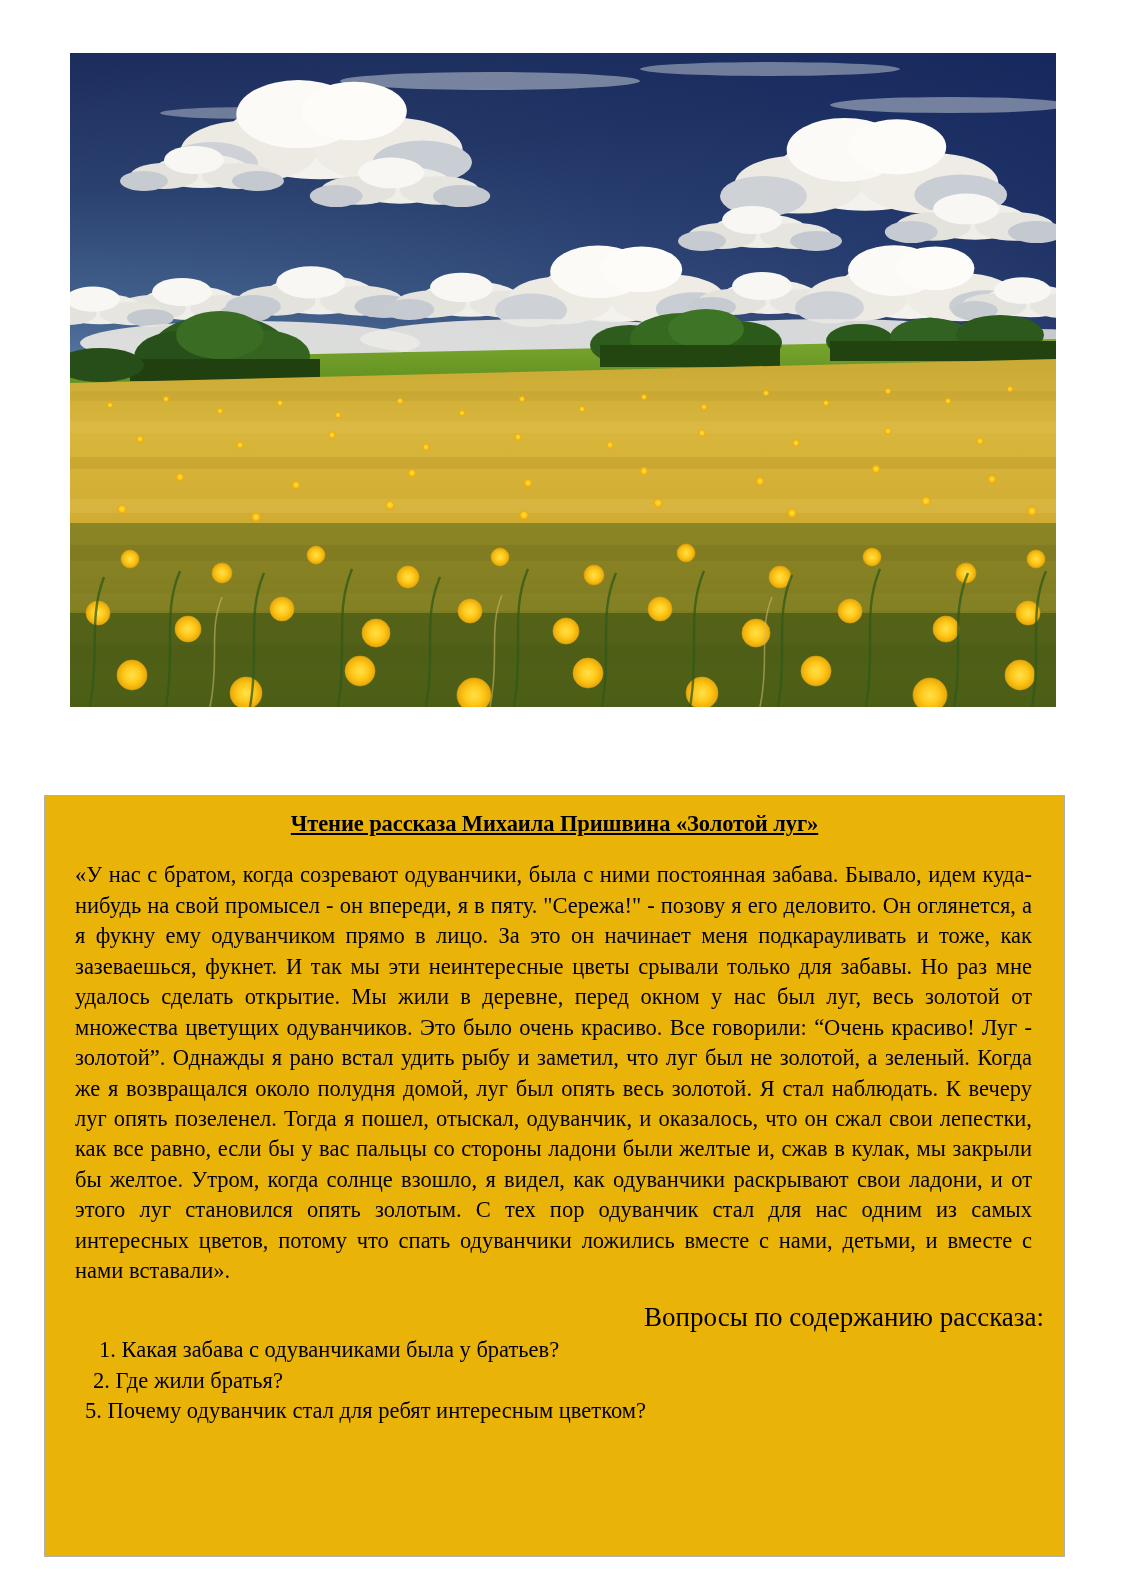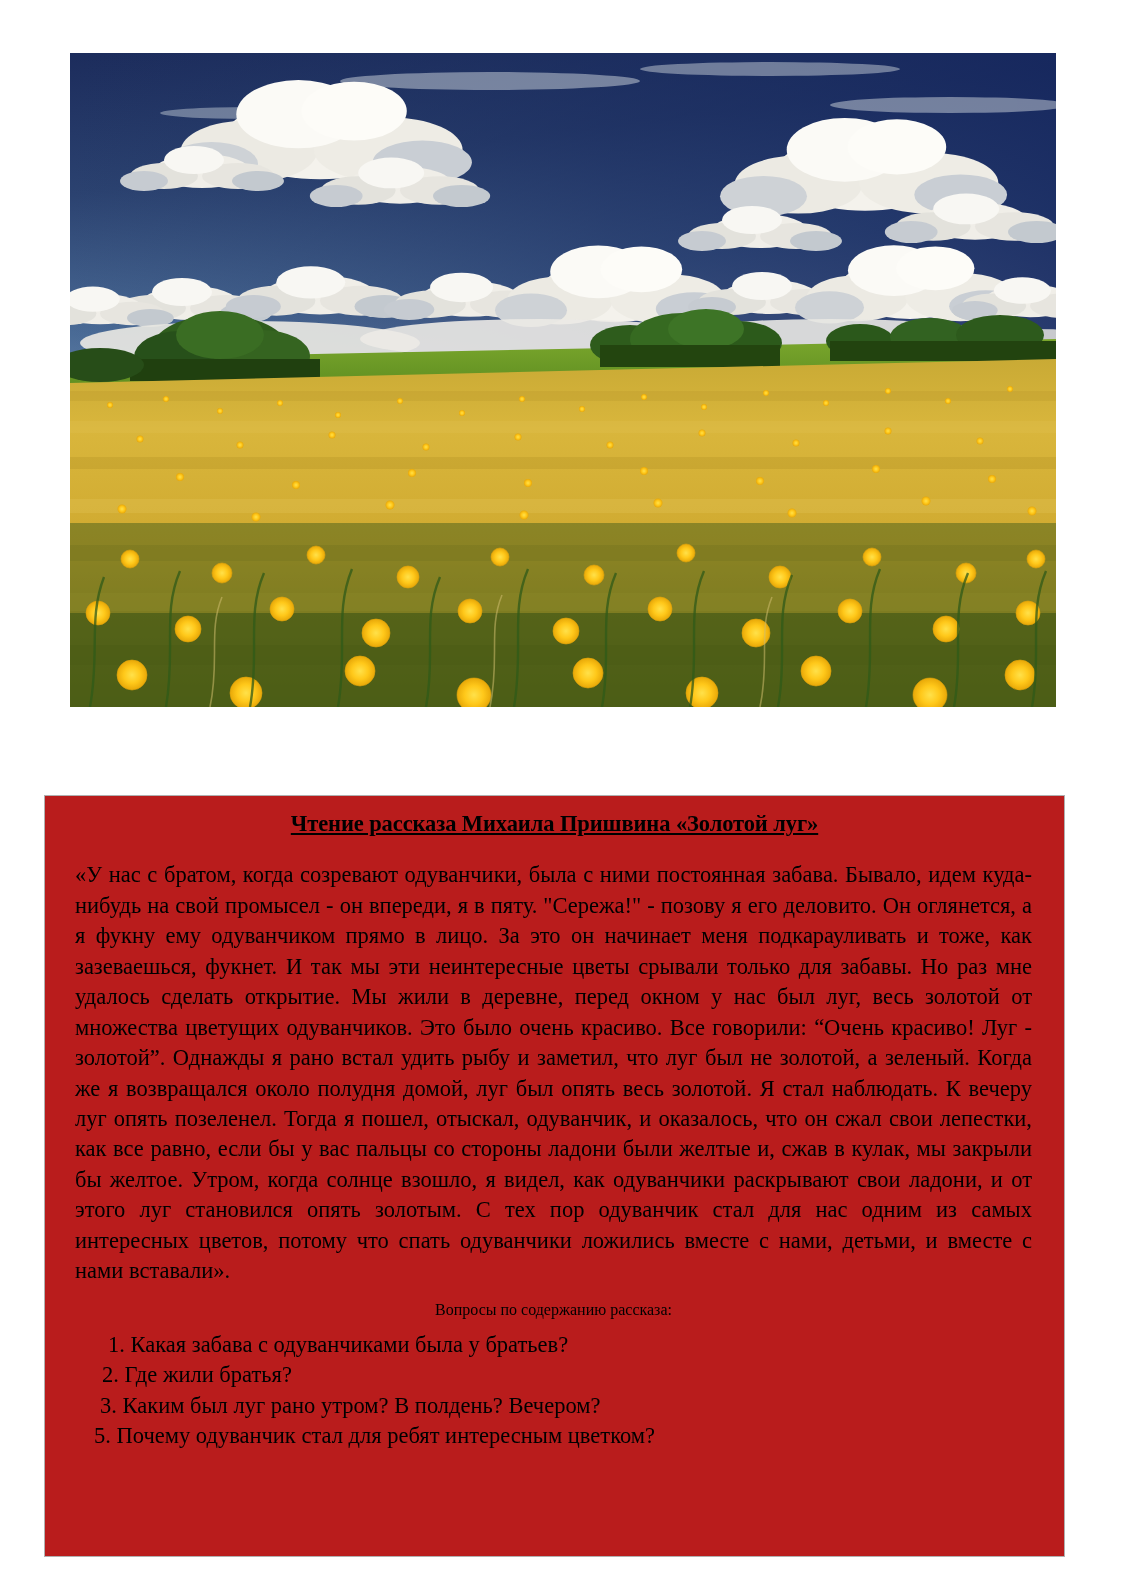--- a/index.html
+++ b/index.html
@@ -30,21 +30,21 @@
 
   
   .textbox {
     position: absolute;
     left: 44px;
     top: 795px;
     width: 1021px;
     height: 762px;
     border: 1px solid #b0b0b0;
     box-sizing: border-box;
-    background: #b91c1c;
+    background: #eab308;
   }
   .tb-inner {
     padding: 14px 16px 0 16px;
   }
   .doc-title {
     text-align: center;
     font-weight: bold;
     font-size: 22.5px;
     line-height: 1.25;
     text-decoration: underline;
@@ -54,29 +54,29 @@
   .body-text {
     font-size: 22.5px;
     line-height: 1.355;
     text-align: justify;
     text-justify: inter-word;
     margin: 12px;
     padding: 0 4px 0 2px;
     hyphens: none;
   }
   .questions-lead {
-    font-size: 16px;
+    font-size: 27px;
     line-height: 1.355;
     margin: 0;
     padding: 0 4px 0 2px;
-    text-align: center;
+    text-align: right;
   }
   .qlist {
     list-style: none;
-    margin: 9px;
+    margin: 0;
     padding: 0;
   }
   .qlist li {
     font-size: 22.5px;
     line-height: 1.355;
     text-align: left;
   }
   .q-i1 { padding-left: 38px; text-indent: 0; }
   .q-i2 { padding-left: 32px; text-indent: 0; }
   .q-i3 { padding-left: 30px; text-indent: 0; }
@@ -350,17 +350,16 @@
   <div class="tb-inner">
     <div class="doc-title">Чтение рассказа Михаила Пришвина «Золотой луг»</div>
 
     <p class="body-text">«У нас с братом, когда созревают одуванчики, была с ними постоянная забава. Бывало, идем куда-нибудь на свой промысел - он впереди, я в пяту. "Сережа!" - позову я его деловито. Он оглянется, а я фукну ему одуванчиком прямо в лицо. За это он начинает меня подкарауливать и тоже, как зазеваешься, фукнет. И так мы эти неинтересные цветы срывали только для забавы. Но раз мне удалось сделать открытие. Мы жили в деревне, перед окном у нас был луг, весь золотой от множества цветущих одуванчиков. Это было очень красиво. Все говорили: “Очень красиво! Луг - золотой”. Однажды я рано встал удить рыбу и заметил, что луг был не золотой, а зеленый. Когда же я возвращался около полудня домой, луг был опять весь золотой. Я стал наблюдать. К вечеру луг опять позеленел. Тогда я пошел, отыскал, одуванчик, и оказалось, что он сжал свои лепестки, как все равно, если бы у вас пальцы со стороны ладони были желтые и, сжав в кулак, мы закрыли бы желтое. Утром, когда солнце взошло, я видел, как одуванчики раскрывают свои ладони, и от этого луг становился опять золотым. С тех пор одуванчик стал для нас одним из самых интересных цветов, потому что спать одуванчики ложились вместе с нами, детьми, и вместе с нами вставали».</p>
 
     <p class="questions-lead">Вопросы по содержанию рассказа:</p>
 
     <ol class="qlist">
       <li class="q-i1">1.  Какая забава с одуванчиками была у братьев?</li>
       <li class="q-i2">2. Где жили братья?</li>
-      <li class="q-i3">3. Каким был луг рано утром? В полдень? Вечером?</li>
       <li class="q-i5">5. Почему одуванчик стал для ребят интересным цветком?</li>
     </ol>
   </div>
 </div>
 
 </body></html>

